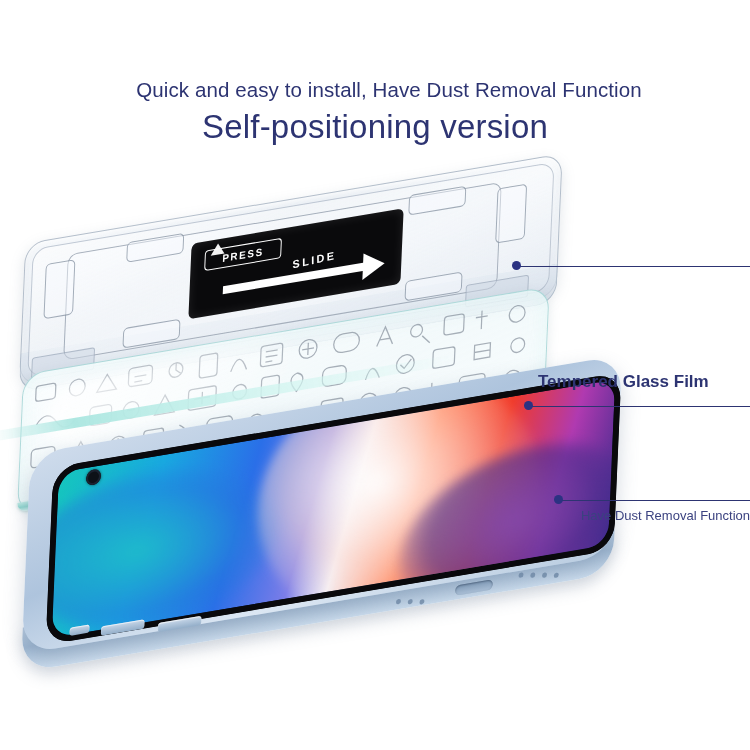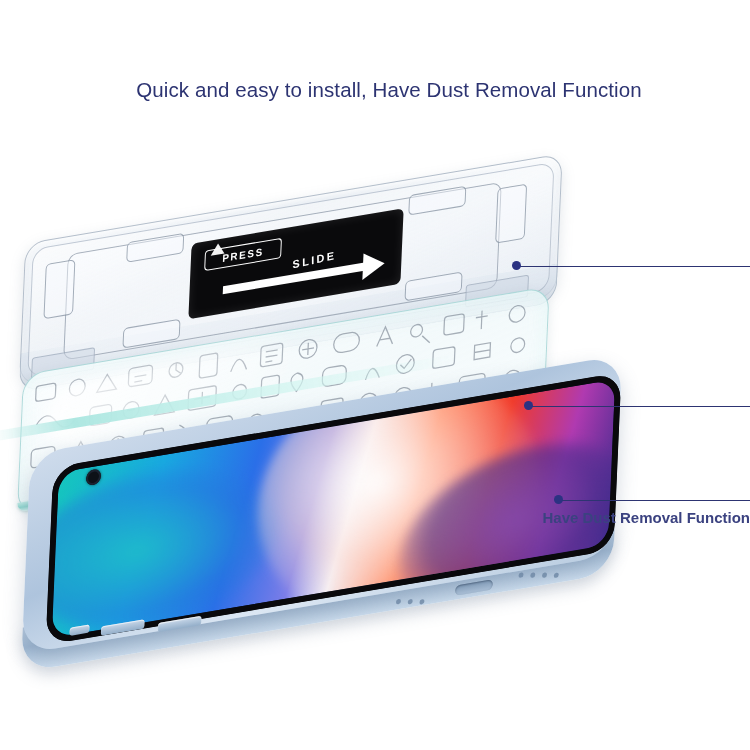--- a/index.html
+++ b/index.html
@@ -25,21 +25,21 @@
 
   #callout-2 { left:538px; top:373px; }
   #leader-2  { left:528px; top:405.5px; width:222px; }
   #dot-2     { left:524px; top:401px; }
 
   #callout-3 { left:566px; top:468px; }
   #leader-3  { left:558px; top:499.5px; width:192px; }
   #dot-3     { left:554px; top:495px; }
 
   #callout-3-sub { position:absolute; left:470px; top:508px; width:280px;
-                   text-align:right; color:#3b4280; font-size:15px; line-height:1.28; font-weight:bold; }
+                   text-align:right; color:#3b4280; font-size:13px; line-height:1.28; font-weight:normal; }
 
   
   #layer-frame { position:absolute; left:0px; top:188px; width:580px; height:180px;
                  transform:rotate(-9.5deg) skewX(-12deg); transform-origin:50% 50%; }
   .tray-body {
     position:absolute; left:18px; top:12px; width:545px; height:140px;
     border-radius:20px;
     background:linear-gradient(160deg,rgba(244,247,250,.93) 0%,rgba(228,234,241,.80) 35%,
                rgba(248,250,252,.92) 60%,rgba(222,229,238,.78) 100%);
     border:1.4px solid rgba(168,180,194,.85);
@@ -207,20 +207,21 @@
                rgba(210,245,240,.85) 60%,rgba(190,235,230,0));
     filter:blur(.6px);
   }
 </style>
 </head>
 <body>
 
 <div id="stage">
 
   <div class="headline" id="headline-sub">Quick and easy to install, Have Dust Removal Function</div>
+  <div class="headline" id="headline-main">Self-positioning version</div>
 
   <div id="layer-frame">
     <div class="tray-body"></div>
     <div class="tray-wall"></div>
     <div class="tray-rim"></div>
     <div class="tray-inner"></div>
 
     <div class="tray-clip" style="left:40px;  top:36px;  width:30px; height:54px;"></div>
     <div class="tray-clip" style="left:498px; top:36px;  width:30px; height:54px;"></div>
     <div class="tray-clip" style="left:122px; top:28px;  width:58px; height:20px;"></div>
@@ -358,20 +359,23 @@
     <div class="spk-hole" style="left:528px; top:206px;"></div>
     <div class="spk-hole" style="left:540px; top:208px;"></div>
     <div class="spk-hole" style="left:552px; top:210px;"></div>
   </div>
 
   <div id="glass-streak"></div>
 
   <div class="leader" id="leader-1"></div>
   <div class="leaddot" id="dot-1"></div>
 
+  <div class="callout" id="callout-2">
+    <span class="ctext">Tempered Glass Film</span>
+  </div>
   <div class="leader" id="leader-2"></div>
   <div class="leaddot" id="dot-2"></div>
 
   <div class="leader" id="leader-3"></div>
   <div class="leaddot" id="dot-3"></div>
 
   <div id="callout-3-sub">Have Dust Removal Function</div>
 
 </div>
 

